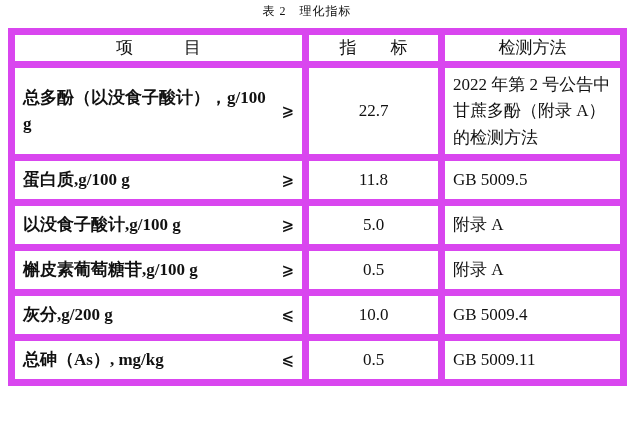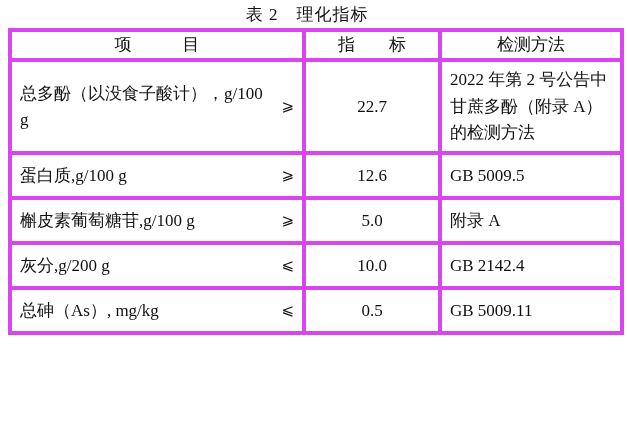--- a/index.html
+++ b/index.html
@@ -16,36 +16,36 @@
     position: relative;
     width: 627px;
     height: 428px;
   }
   .caption {
     position: absolute;
     top: 3px;
     left: 0;
     width: 614px;
     text-align: center;
-    font-size: 17px;
+    font-size: 12px;
     letter-spacing: 1px;
     white-space: pre;
   }
   table.spec {
     position: absolute;
     left: 8px;
     top: 28px;
     width: 612px;
     border-collapse: collapse;
     table-layout: fixed;
     font-size: 17px;
   }
   table.spec th,
   table.spec td {
-    border: 4px solid #d946ef;
+    border: 7px solid #d946ef;
     padding: 0 8px;
     vertical-align: middle;
     font-weight: normal;
     line-height: 1.55;
   }
   col.c-item   { width: 294px; }
   col.c-value  { width: 136px; }
   col.c-method { width: 182px; }
   tr.head-row  { height: 30px; }
   tr.tall-row  { height: 93px; }
@@ -53,20 +53,21 @@
   th.h-cell {
     text-align: center;
     white-space: pre;
   }
   td.item-cell { padding-right: 8px; }
   .item-flex {
     display: flex;
     align-items: center;
     justify-content: space-between;
     gap: 4px;
+    font-weight: bold;
   }
   .item-text { flex: 1 1 auto; }
   .cmp-symbol {
     flex: 0 0 auto;
     font-family: "DejaVu Sans", sans-serif;
     font-size: 15px;
     padding-left: 2px;
   }
   td.value-cell { text-align: center; }
   td.method-cell { text-align: left; line-height: 1.75; }
@@ -102,42 +103,52 @@
         <td class="value-cell">22.7</td>
         <td class="method-cell">2022 年第 2 号公告中甘蔗多酚（附录 A）的检测方法</td>
       </tr>
       <tr class="data-row">
         <td class="item-cell">
           <div class="item-flex">
             <span class="item-text">蛋白质,g/100 g</span>
             <span class="cmp-symbol">⩾</span>
           </div>
         </td>
-        <td class="value-cell">12.6</td>
+        <td class="value-cell">11.8</td>
         <td class="method-cell">GB 5009.5</td>
+      </tr>
+      <tr class="data-row">
+        <td class="item-cell">
+          <div class="item-flex">
+            <span class="item-text">以没食子酸计,g/100 g</span>
+            <span class="cmp-symbol">⩾</span>
+          </div>
+        </td>
+        <td class="value-cell">5.0</td>
+        <td class="method-cell">附录 A</td>
       </tr>
       <tr class="data-row">
         <td class="item-cell">
           <div class="item-flex">
             <span class="item-text">槲皮素葡萄糖苷,g/100 g</span>
             <span class="cmp-symbol">⩾</span>
           </div>
         </td>
-        <td class="value-cell">5.0</td>
+        <td class="value-cell">0.5</td>
         <td class="method-cell">附录 A</td>
       </tr>
       <tr class="data-row">
         <td class="item-cell">
           <div class="item-flex">
             <span class="item-text">灰分,g/200 g</span>
             <span class="cmp-symbol">⩽</span>
           </div>
         </td>
         <td class="value-cell">10.0</td>
-        <td class="method-cell">GB 2142.4</td>
+        <td class="method-cell">GB 5009.4</td>
       </tr>
       <tr class="data-row">
         <td class="item-cell">
           <div class="item-flex">
             <span class="item-text">总砷（As）, mg/kg</span>
             <span class="cmp-symbol">⩽</span>
           </div>
         </td>
         <td class="value-cell">0.5</td>
         <td class="method-cell">GB 5009.11</td>

